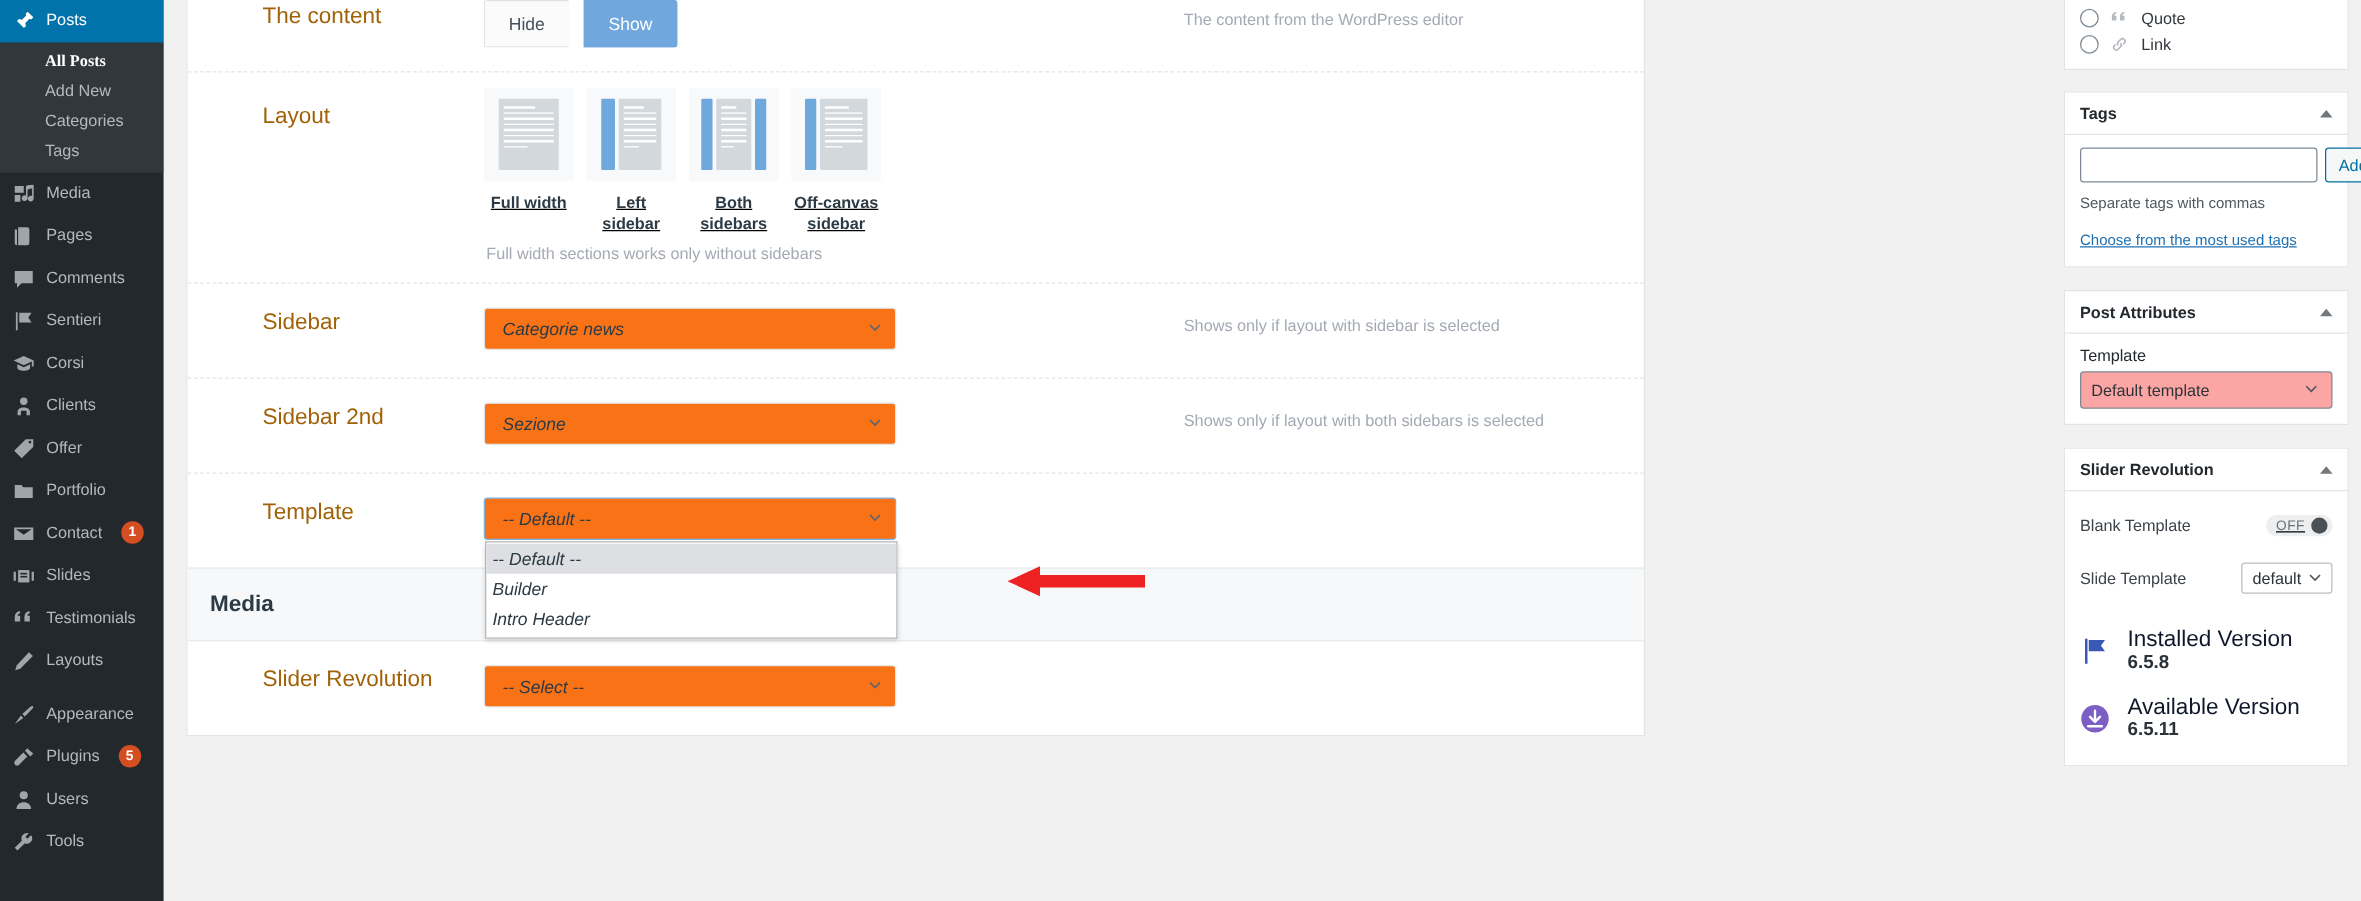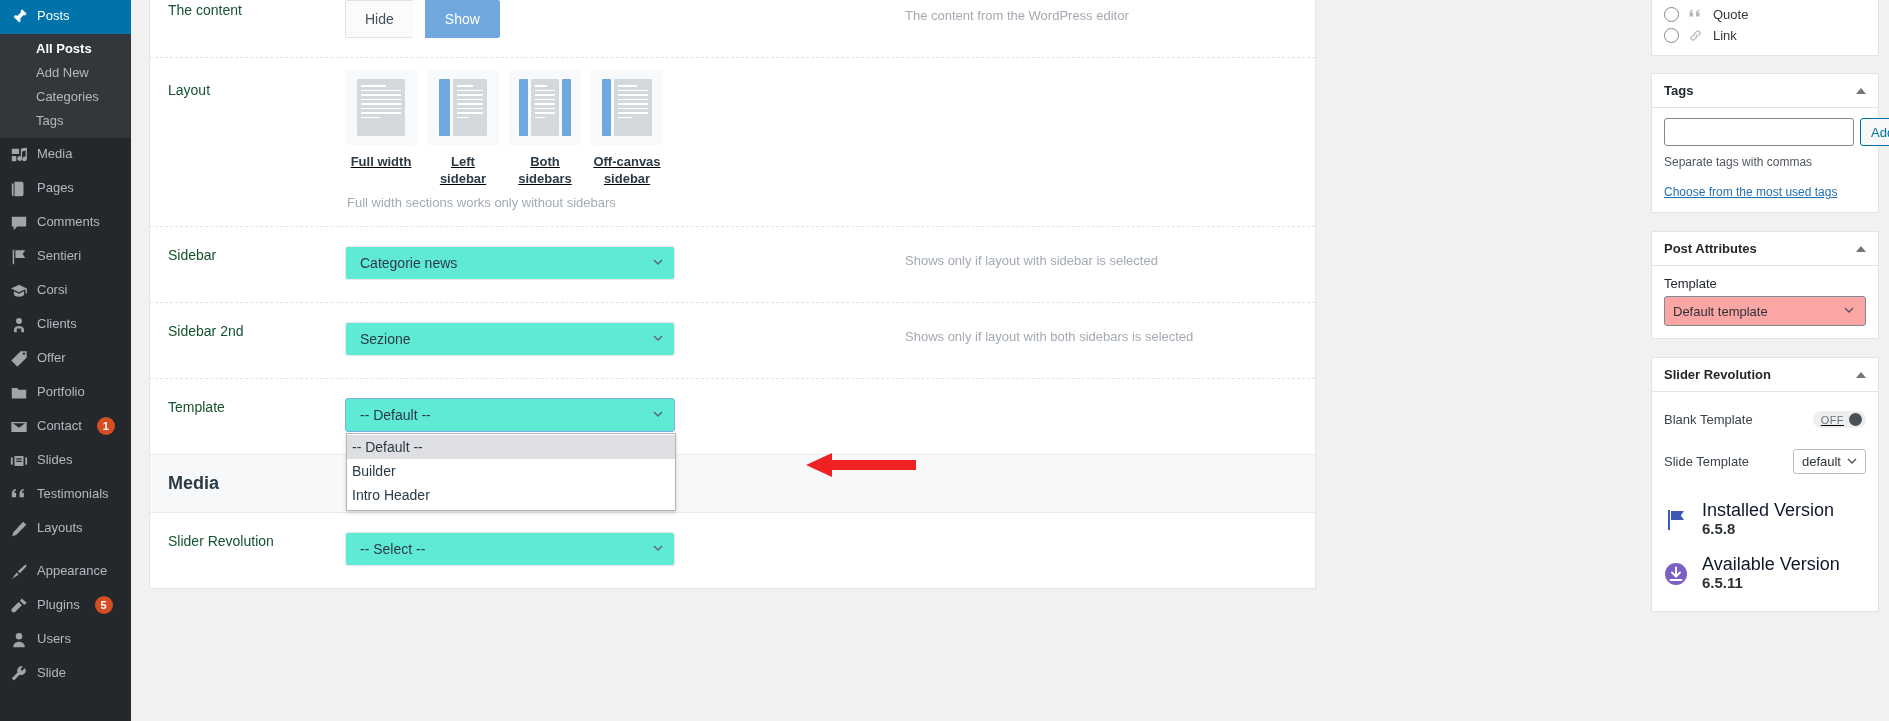--- a/index.html
+++ b/index.html
@@ -30,21 +30,21 @@
   .menu-current:after {
     content:""; position:absolute; right:-8px; top:50%; margin-top:-8px;
     border-style:solid; border-width:8px 0 8px 8px;
     border-color:transparent transparent transparent #0073aa;
   }
   .submenu-wrap { background:#32373c; padding:3px 0 5px 0; }
   .submenu-item {
     padding:4px 0 4px 36px; font-size:13px; line-height:16px;
     color:#b4b9be; cursor:pointer;
   }
-  .submenu-item.cur { color:#fff; font-weight:600; }
+  .submenu-item.cur { color:#fff; font-weight:600;font-family:Liberation Serif, serif; }
   .menu-sep { height:9px; }
   .ico {
     width:20px; height:20px; display:inline-flex;
     align-items:center; justify-content:center;
     color:#a0a5aa; flex:0 0 20px;
   }
   .ico svg { width:18px; height:18px; fill:currentColor; display:block; }
   .awaiting {
     display:inline-flex; align-items:center; justify-content:center;
     min-width:18px; height:18px; padding:0 5px;
@@ -65,21 +65,21 @@
   .row {
     display:flex; align-items:flex-start;
     padding:0 0 0 0;
     border-bottom:1px dashed #e2e4e7;
     position:relative;
   }
   .row:last-child { border-bottom:none; }
   .row-label {
     width:195px; flex:0 0 195px;
     padding:20px 10px 20px 18px;
-    font-size:14px; color:#14532d; font-weight:400;
+    font-size:18px; color:#a16207; font-weight:400;margin-left:42px;
   }
   .row-field { flex:1; padding:14px 0 16px 0; position:relative; }
   .row-desc {
     position:absolute; left:560px; top:22px;
     font-size:13px; color:#a3aab3; white-space:nowrap;
   }
 
   
   .btngroup { display:inline-flex; border-radius:3px; overflow:hidden;gap:12px; }
   .btngroup .bt {
@@ -114,23 +114,23 @@
   .pg .ln { height:1.5px; background:#fff; }
   .sb { background:#6fa8dc; height:57px; border-radius:1px; }
 
   .hint {
     font-size:13px; color:#a3aab3; padding:8px 0 0 2px;
   }
 
   
   .sel-box {
     position:relative; width:330px; height:34px;
-    border:1px solid #e3e7ea; border-radius:3px; background:#5eead4;
+    border:1px solid #e3e7ea; border-radius:3px; background:#f97316;
     display:flex; align-items:center; padding:0 30px 0 14px;
-    font-size:14px; color:#2b3a45; cursor:pointer;
+    font-size:14px; color:#2b3a45; cursor:pointer;font-style:italic;
   }
   .sel-box.focus { border-color:#7ab0e3; }
   .chev {
     position:absolute; right:11px; top:50%; margin-top:-4px;
     width:10px; height:7px;
   }
   .chev svg { width:10px; height:7px; display:block; }
 
   
   .droplist {
@@ -409,21 +409,21 @@
     </span>
     <span class="mlabel">Users</span>
   </div>
 
   <div class="menu-top">
     <span class="ico">
       <svg viewBox="0 0 20 20">
           <path d="M17.3 4.6a5 5 0 0 1-6.6 6.2L4.4 17.1 2 14.7l6.3-6.3a5 5 0 0 1 6.2-6.6l-3 3 1.8 1.8 3-3 1 1z"></path>
         </svg>
     </span>
-    <span class="mlabel">Slide</span>
+    <span class="mlabel">Tools</span>
   </div>
 </div>
 
 <div id="wpbody">
 
   <div class="metabox">
 
     <div class="row" style="min-height:58px;">
       <div class="row-label" style="padding-top:2px;">The content</div>
       <div class="row-field" style="padding-top:0;">

